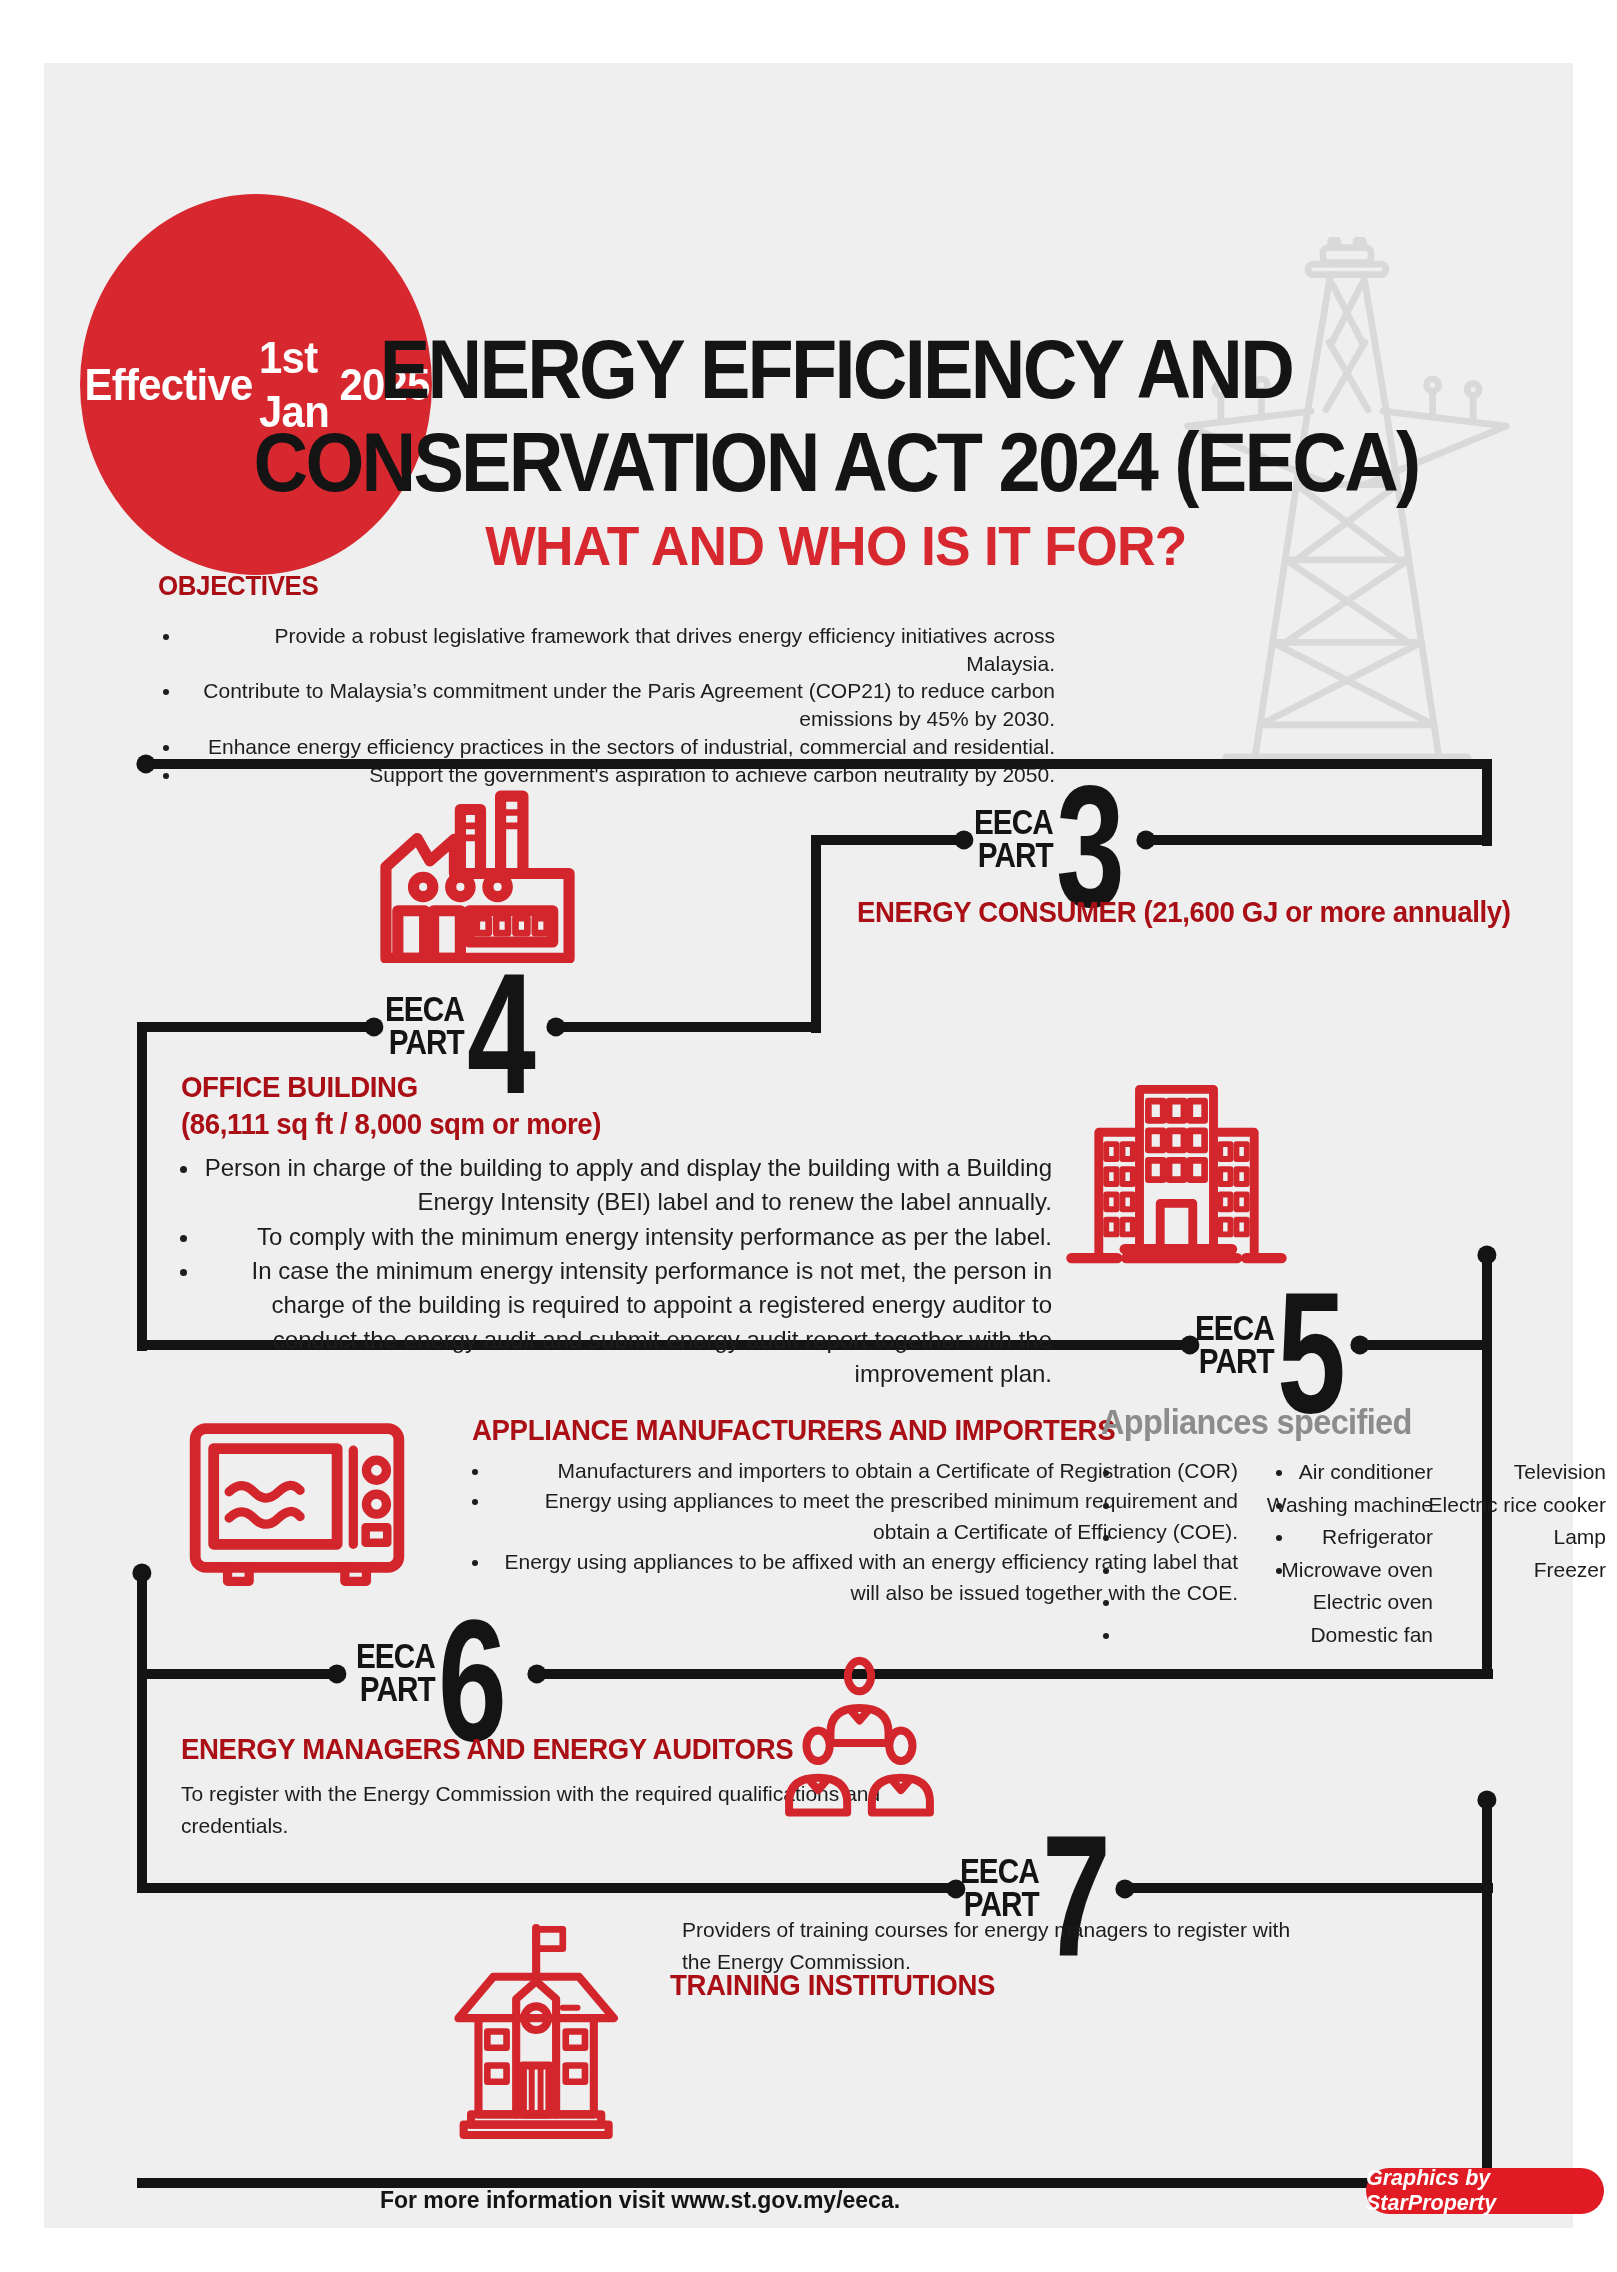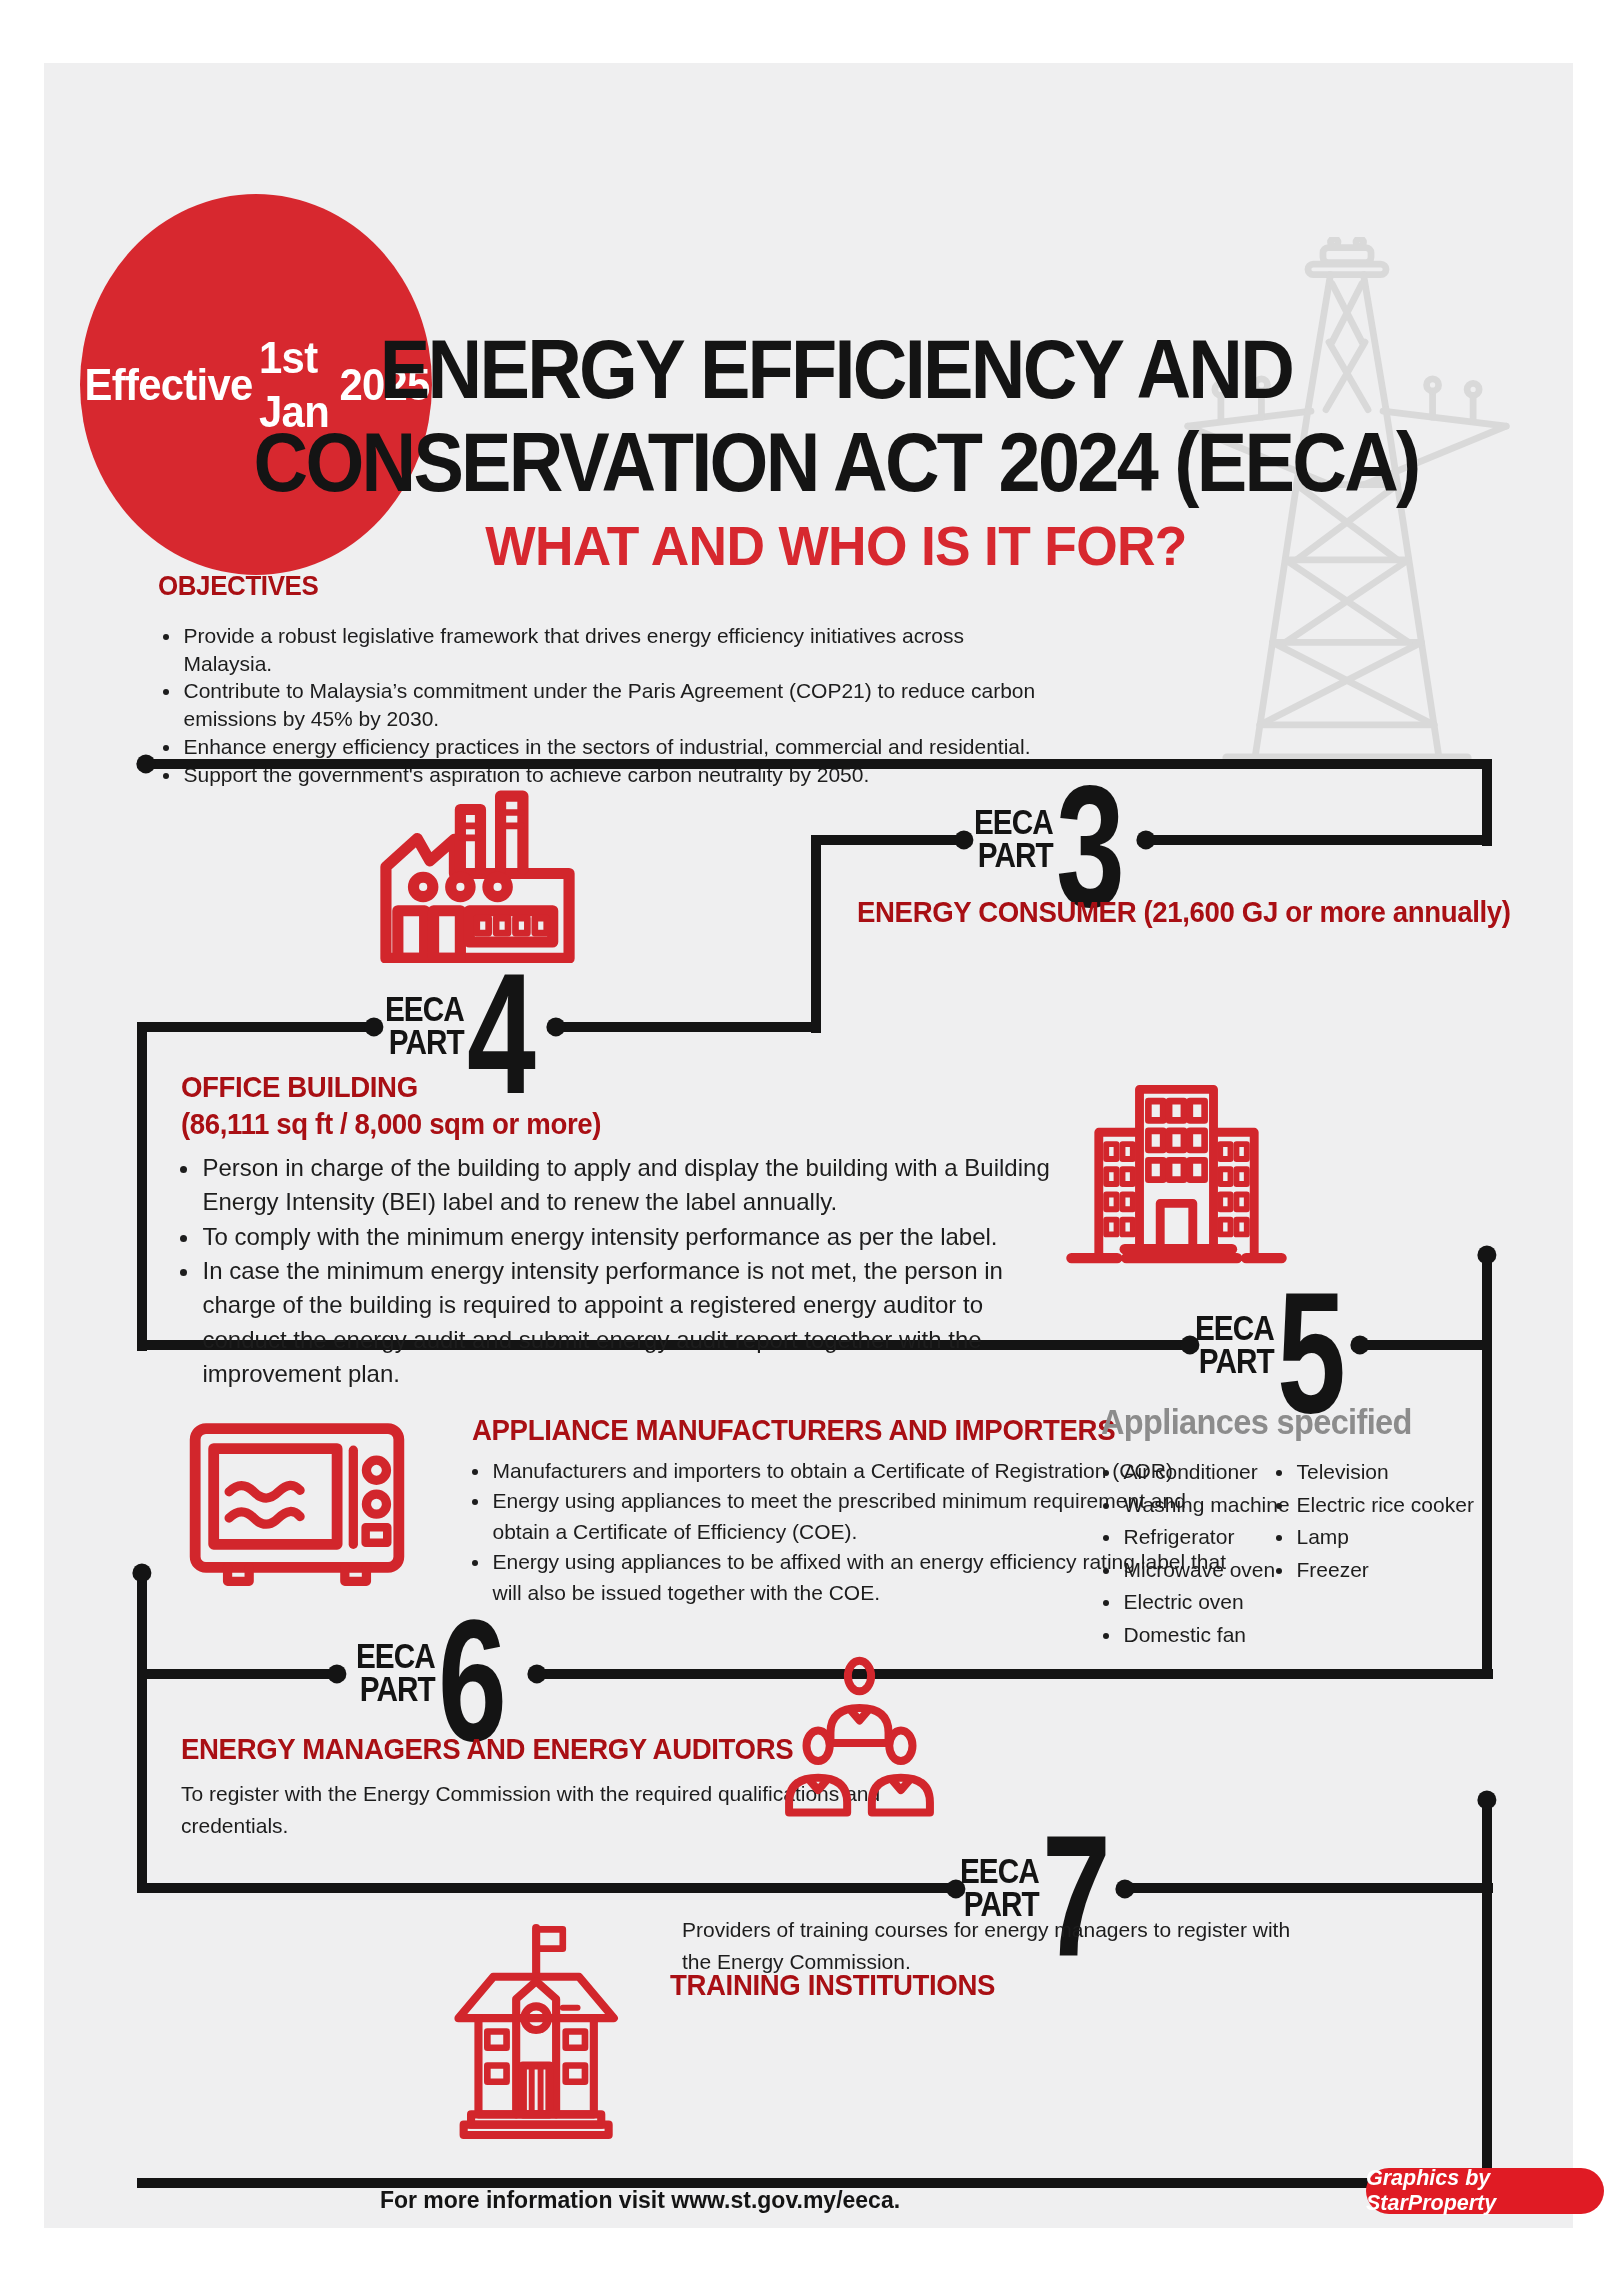--- a/index.html
+++ b/index.html
@@ -20,21 +20,21 @@
   .titleblock{position:absolute;left:170px;top:327px;width:1332px;text-align:center;color:#141414;}
   .t1{font-size:84px;font-weight:700;line-height:1.0;letter-spacing:-3px;white-space:nowrap;
       transform:scaleX(0.9);transform-origin:center;margin-bottom:9px;}
   .t2{font-size:55px;font-weight:700;color:#d7282f;letter-spacing:-0.7px;white-space:nowrap;
       transform:scaleX(0.97);transform-origin:center;margin-top:10.4px;}
 
   .obj-h{position:absolute;left:158px;top:571px;font-size:27px;font-weight:700;color:#a90f14;
          letter-spacing:-0.4px;transform:scaleX(0.96);transform-origin:left top;}
 
   ul.blist{list-style:disc;margin:0;padding-left:25px;color:#1d1d1d;}
-  ul.blist li{padding-left:1.5px;}
+  ul.blist li{padding-left:1.5px;text-align:right;}
 
   .obj-list{position:absolute;left:157px;top:622px;width:873px;font-size:21px;line-height:1.32;}
 
   
   .line{position:absolute;background:#141414;}
   .dot{position:absolute;width:19px;height:19px;border-radius:50%;background:#141414;
        transform:translate(-9.6px,-9.6px);}
 
   
   .node{position:absolute;width:192px;height:178px;display:flex;align-items:center;justify-content:center;color:#141414;}

